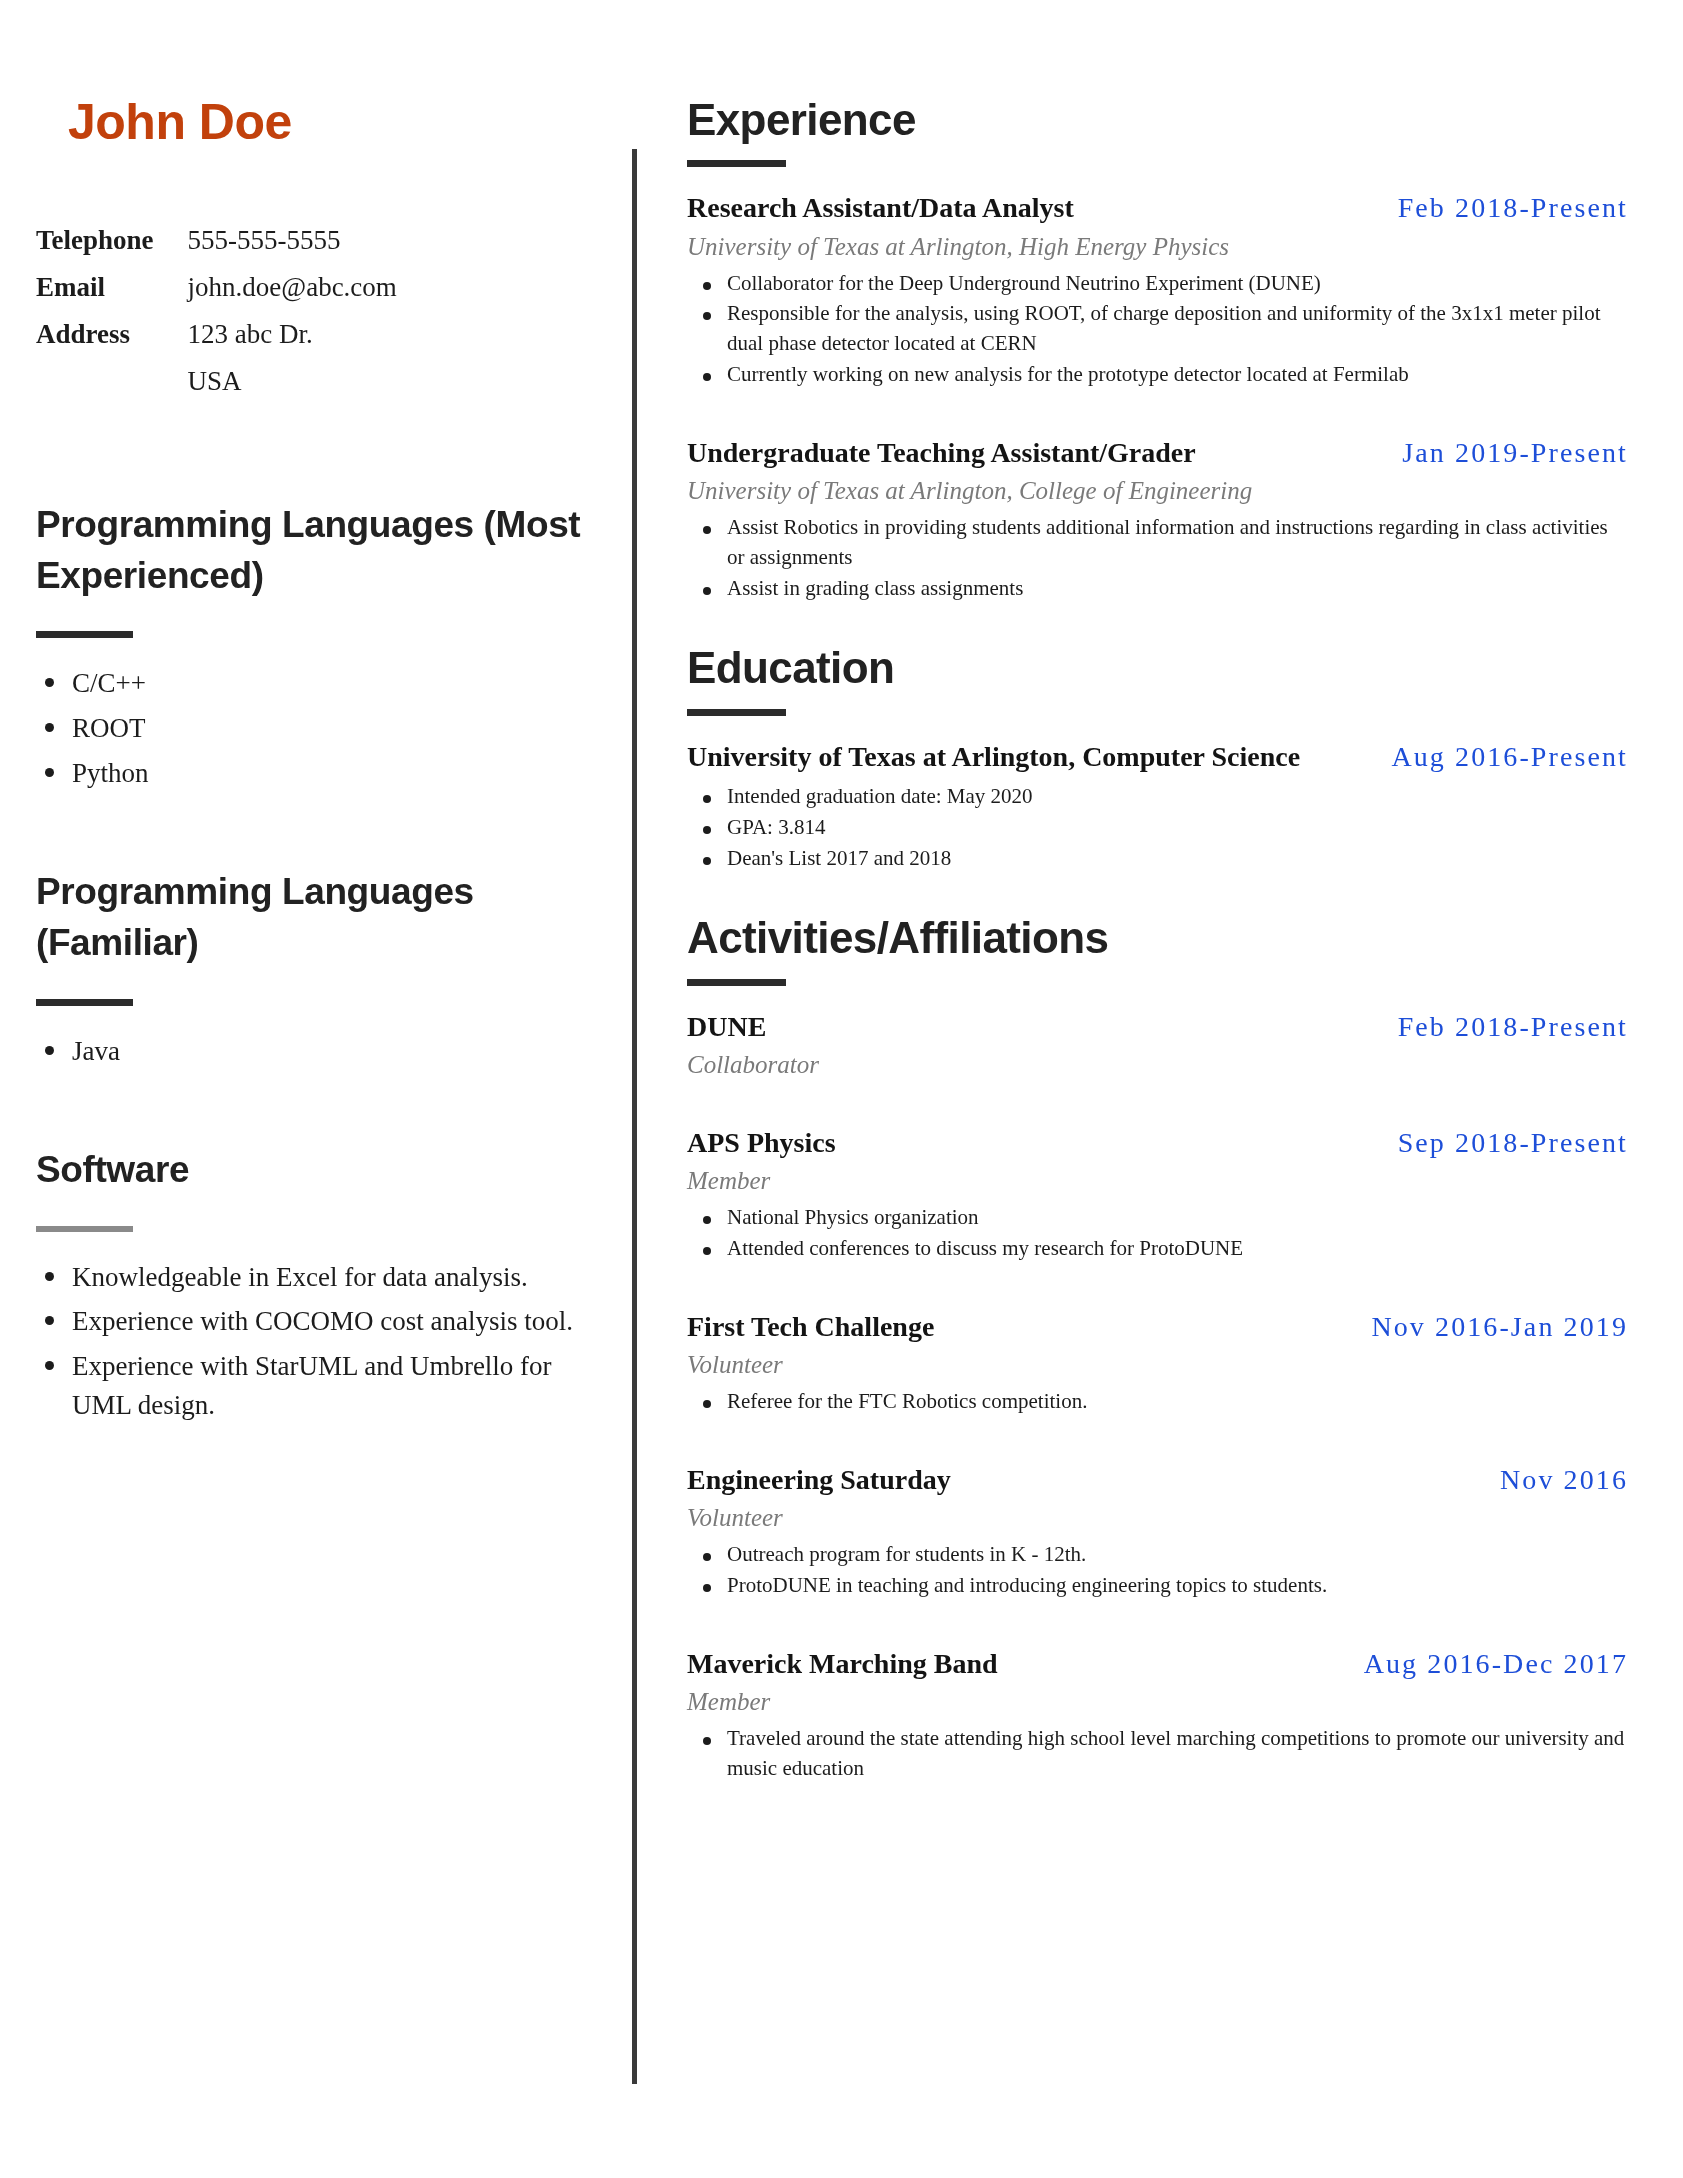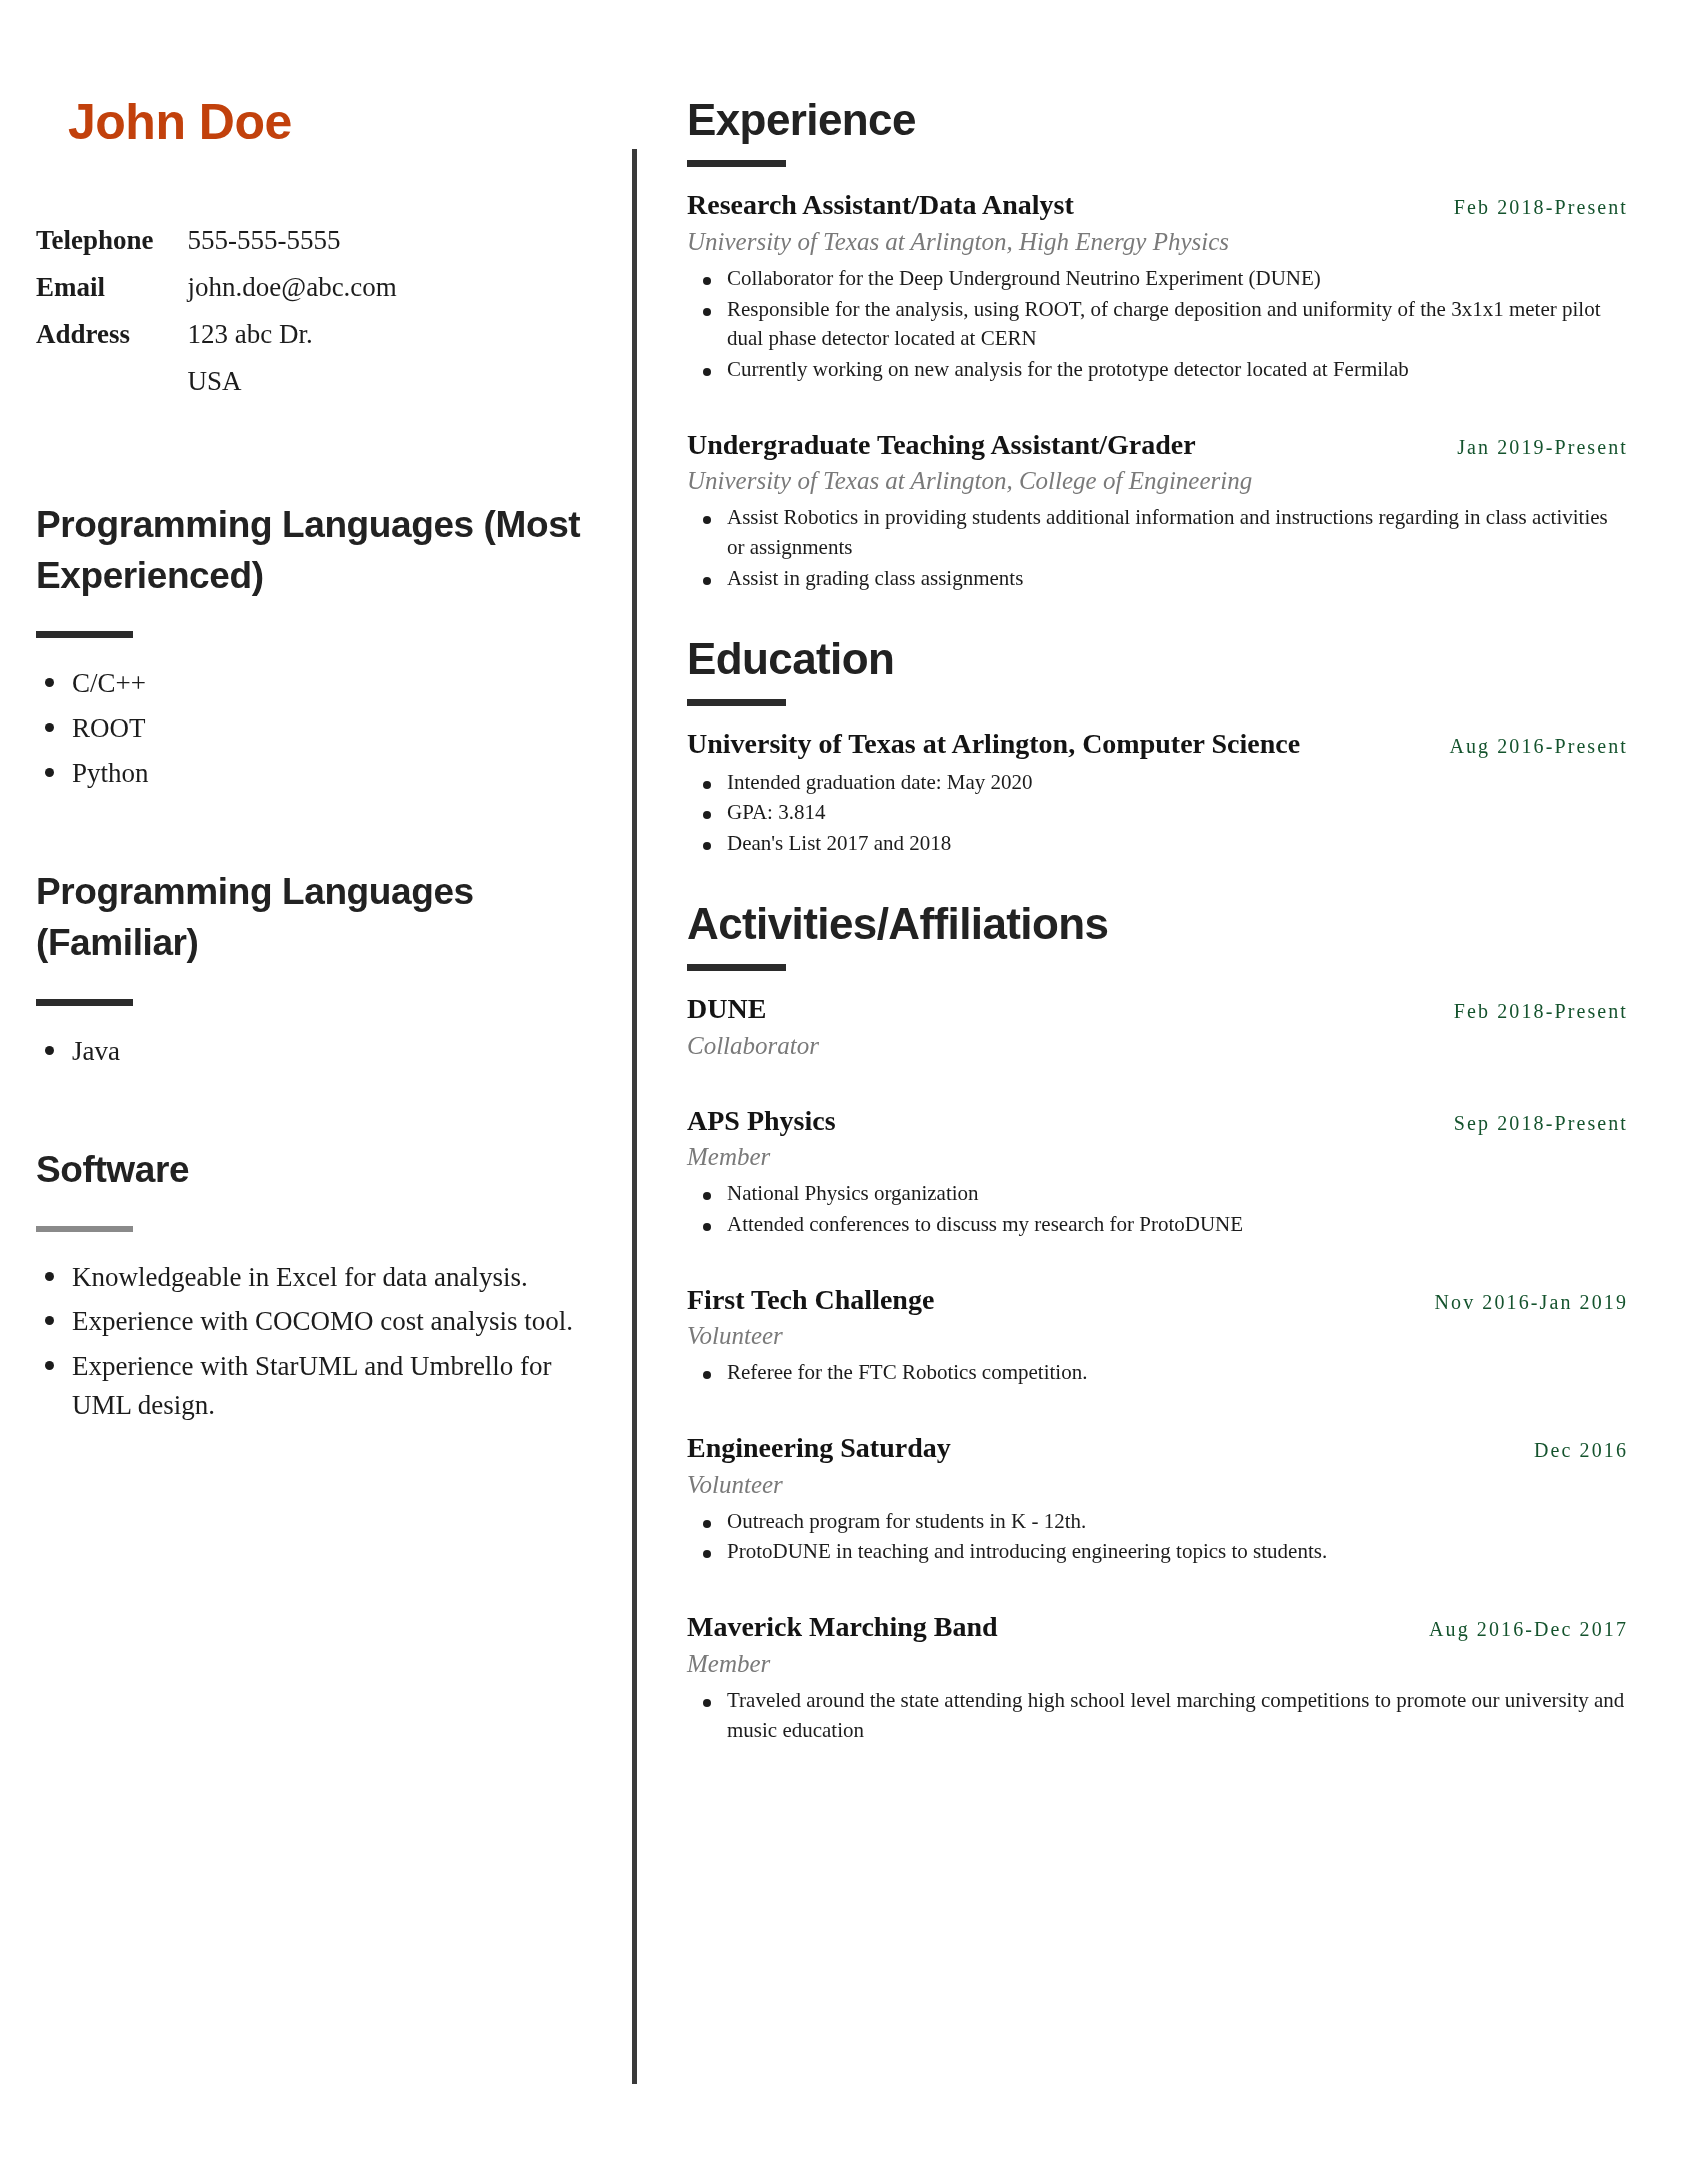--- a/index.html
+++ b/index.html
@@ -118,22 +118,22 @@
     justify-content:space-between;
     gap:18px;
   }
   .entry-title{
     font-size:28px;
     font-weight:bold;
     color:#141414;
     line-height:1.16;
   }
   .entry-date{
-    font-size:20px;
-    color:#14532d;
+    font-size:28px;
+    color:#1d4ed8;
     letter-spacing:2.1px;
     white-space:nowrap;
     text-align:left;
     line-height:1.33;
     flex-shrink:0;
   }
   .entry-sub{
     font-size:25px;
     font-style:italic;
     color:#7a7a7a;
@@ -292,21 +292,21 @@
               <div class="entry-date">Nov 2016-Jan 2019</div>
             </div>
             <div class="entry-sub">Volunteer</div>
             <ul class="entry-list">
               <li>Referee for the FTC Robotics competition.</li>
             </ul>
           </div>
           <div class="entry gap">
             <div class="entry-head">
               <div class="entry-title">Engineering Saturday</div>
-              <div class="entry-date">Dec 2016</div>
+              <div class="entry-date">Nov 2016</div>
             </div>
             <div class="entry-sub">Volunteer</div>
             <ul class="entry-list">
               <li>Outreach program for students in K - 12th.</li>
               <li>ProtoDUNE in teaching and introducing engineering topics to students.</li>
             </ul>
           </div>
           <div class="entry gap">
             <div class="entry-head">
               <div class="entry-title">Maverick Marching Band</div>

